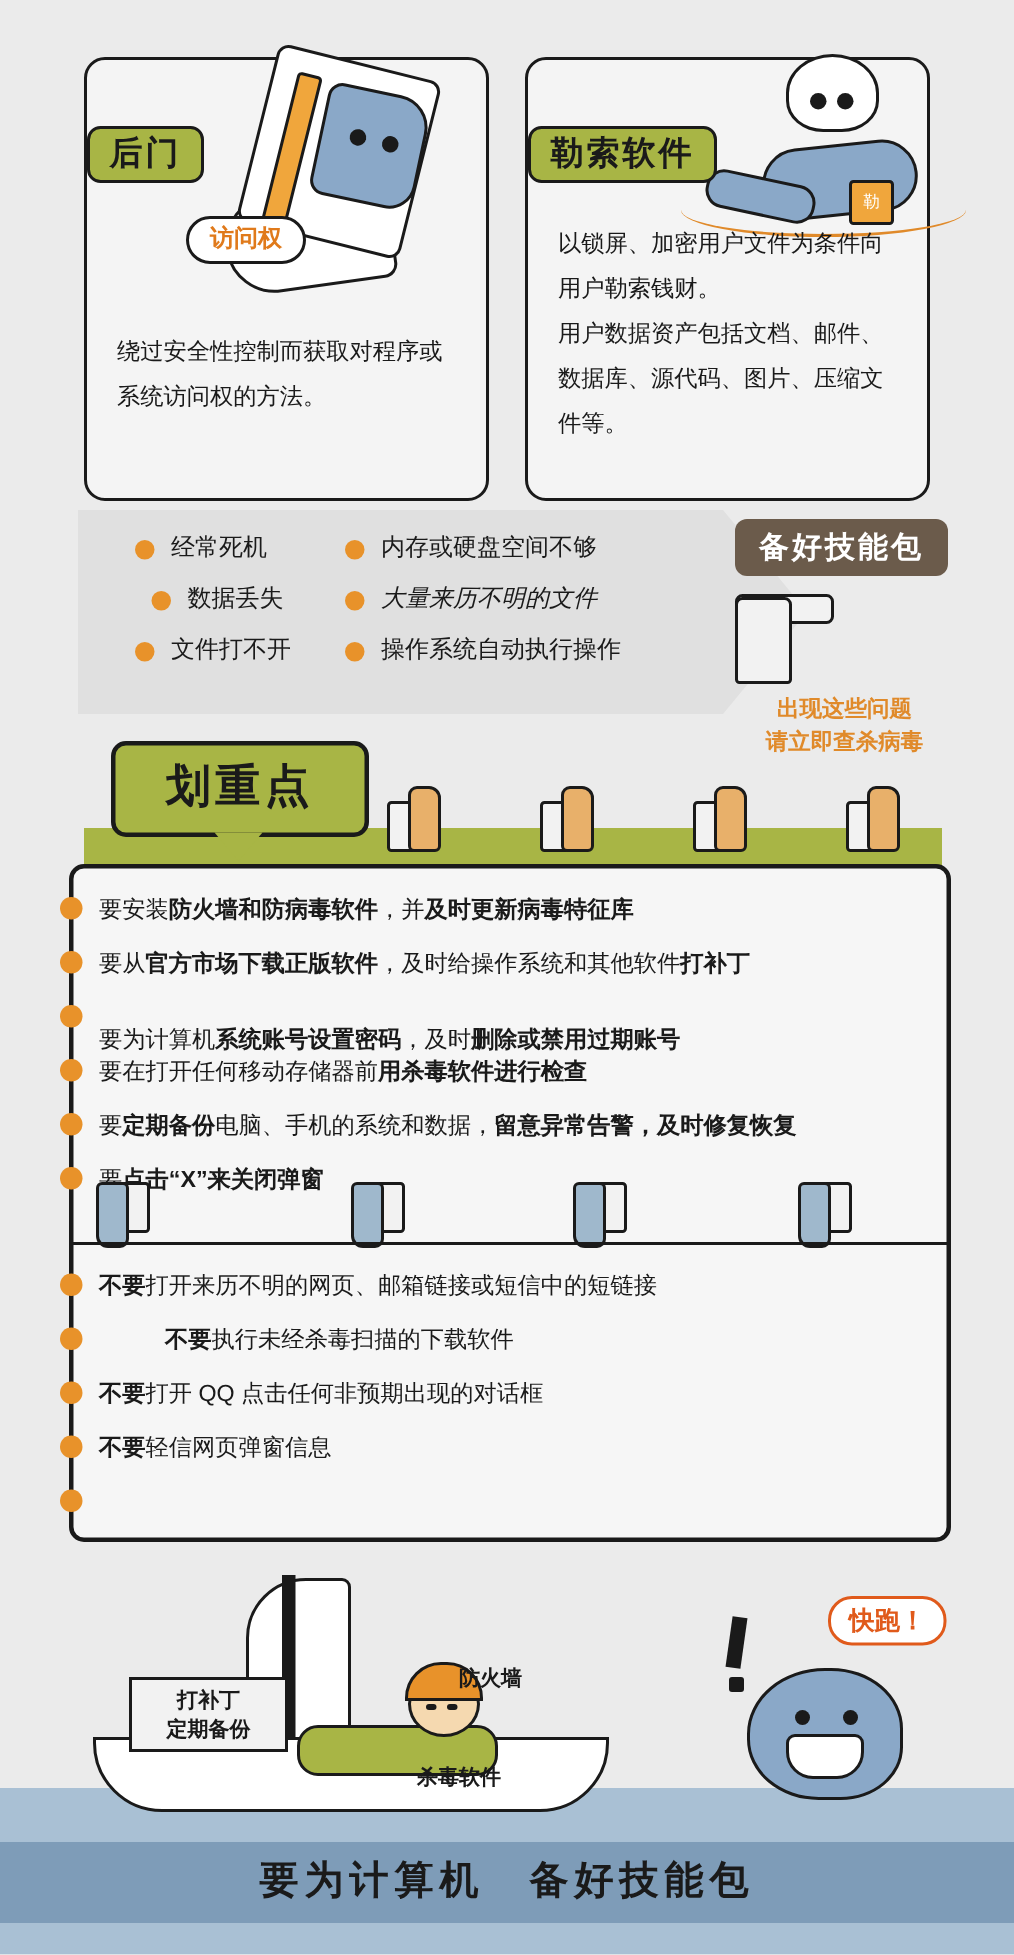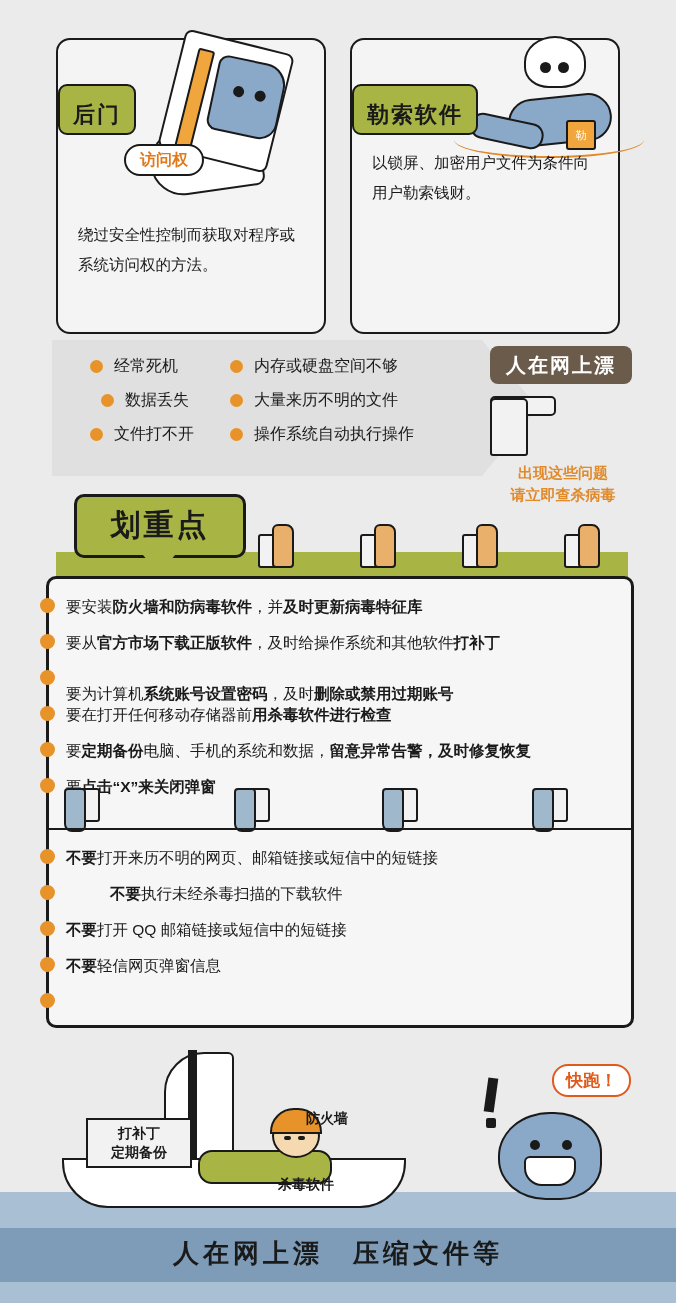--- a/index.html
+++ b/index.html
@@ -31,21 +31,21 @@
 
   .tag {
     position: absolute;
     background: #a8b545;
     border: 2.5px solid #1a1a1a;
     border-radius: 9px;
     color: #1a1a1a;
     font-weight: bold;
     font-size: 22px;
     letter-spacing: 2px;
-    padding: 18px 13px 7px 13px;
+    padding: 5px 13px 7px 13px;
     line-height: 1;
   }
   #tag-backdoor { left: 58px; top: 84px; }
   #tag-ransom   { left: 352px; top: 84px; }
 
   .card-text {
     position: absolute;
     font-size: 15.5px;
     line-height: 30px;
     color: #1a1a1a;
@@ -472,32 +472,33 @@
   <div class="rs-head">
     <div class="bd-eye" style="left:14px; top:24px;"></div>
     <div class="bd-eye" style="left:32px; top:24px;"></div>
   </div>
   <div class="rs-body"></div>
   <div class="rs-arm"></div>
   <div class="rs-note">勒</div>
   <div class="tag" id="tag-ransom">勒索软件</div>
   <div class="card-text" id="text-ransom">
       <div>以锁屏、加密用户文件为条件向用户勒索钱财。</div>
+      <div>用户数据资产包括文档、邮件、数据库、源代码、图片、压缩文件等。</div>
     </div>
 
   <div class="sym-arrow"></div>
   <div class="sym" style="left:90px; top:358px;">经常死机</div>
   <div class="sym" style="left:101px; top:392px;">数据丢失</div>
   <div class="sym" style="left:90px; top:426px;">文件打不开</div>
   <div class="sym" style="left:90px; top:460px;margin-top:36px;">系统运行速度慢</div>
   <div class="sym" style="left:230px; top:358px;">内存或硬盘空间不够</div>
-  <div class="sym" style="left:230px; top:392px;">大量来历不明的文件</div>
+  <div class="sym" style="left:230px; top:392px;font-style:italic;">大量来历不明的文件</div>
   <div class="sym" style="left:230px; top:426px;">操作系统自动执行操作</div>
 
-  <div id="tag-symptom">人在网上漂</div>
+  <div id="tag-symptom">备好技能包</div>
   <div class="scanner-neck"></div>
   <div class="scanner"></div>
   <div id="scan-note">
       <div>出现这些问题</div>
       <div>请立即查杀病毒</div>
     </div>
 
   <div id="kp-bar"></div>
   <div id="kp-tag">划重点</div>
 
@@ -550,21 +551,21 @@
       <div class="up"></div>
   </div>
 
   <div id="divider"></div>
 
   <div class="dot" style="top:849px;"></div>
   <div class="rule" id="dont-0" style="top:849px;"><b>不要</b><span>打开来历不明的网页、邮箱链接或短信中的短链接</span></div>
   <div class="dot" style="top:885px;"></div>
   <div class="rule" id="dont-1" style="top:885px;margin-left:44px;"><b>不要</b><span>执行未经杀毒扫描的下载软件</span></div>
   <div class="dot" style="top:921px;"></div>
-  <div class="rule" id="dont-2" style="top:921px;"><b>不要</b><span>打开 QQ 邮箱链接或短信中的短链接</span></div>
+  <div class="rule" id="dont-2" style="top:921px;"><b>不要</b><span>打开 QQ 点击任何非预期出现的对话框</span></div>
   <div class="dot" style="top:957px;"></div>
   <div class="rule" id="dont-3" style="top:957px;"><b>不要</b><span>轻信网页弹窗信息</span></div>
   <div class="dot" style="top:993px;"></div>
 
   <div id="water"></div>
   <div class="sail"></div>
   <div class="mast"></div>
   <div class="boat"></div>
   <div class="box-label" id="box-patch">
       <div>打补丁</div>
@@ -582,14 +583,14 @@
   <div class="excl"></div>
   <div class="excl-dot"></div>
   <div class="shark">
     <div class="shark-eye" style="left:30px; top:26px;"></div>
     <div class="shark-eye" style="left:62px; top:26px;"></div>
   </div>
   <div class="shark-mouth"></div>
   <div id="bubble-run">快跑！</div>
 
   <div id="water-band"></div>
-  <div id="bottom-text">人在网上漂　压缩文件等</div>
+  <div id="bottom-text">要为计算机　备好技能包</div>
 </div>
 
 </body></html>

